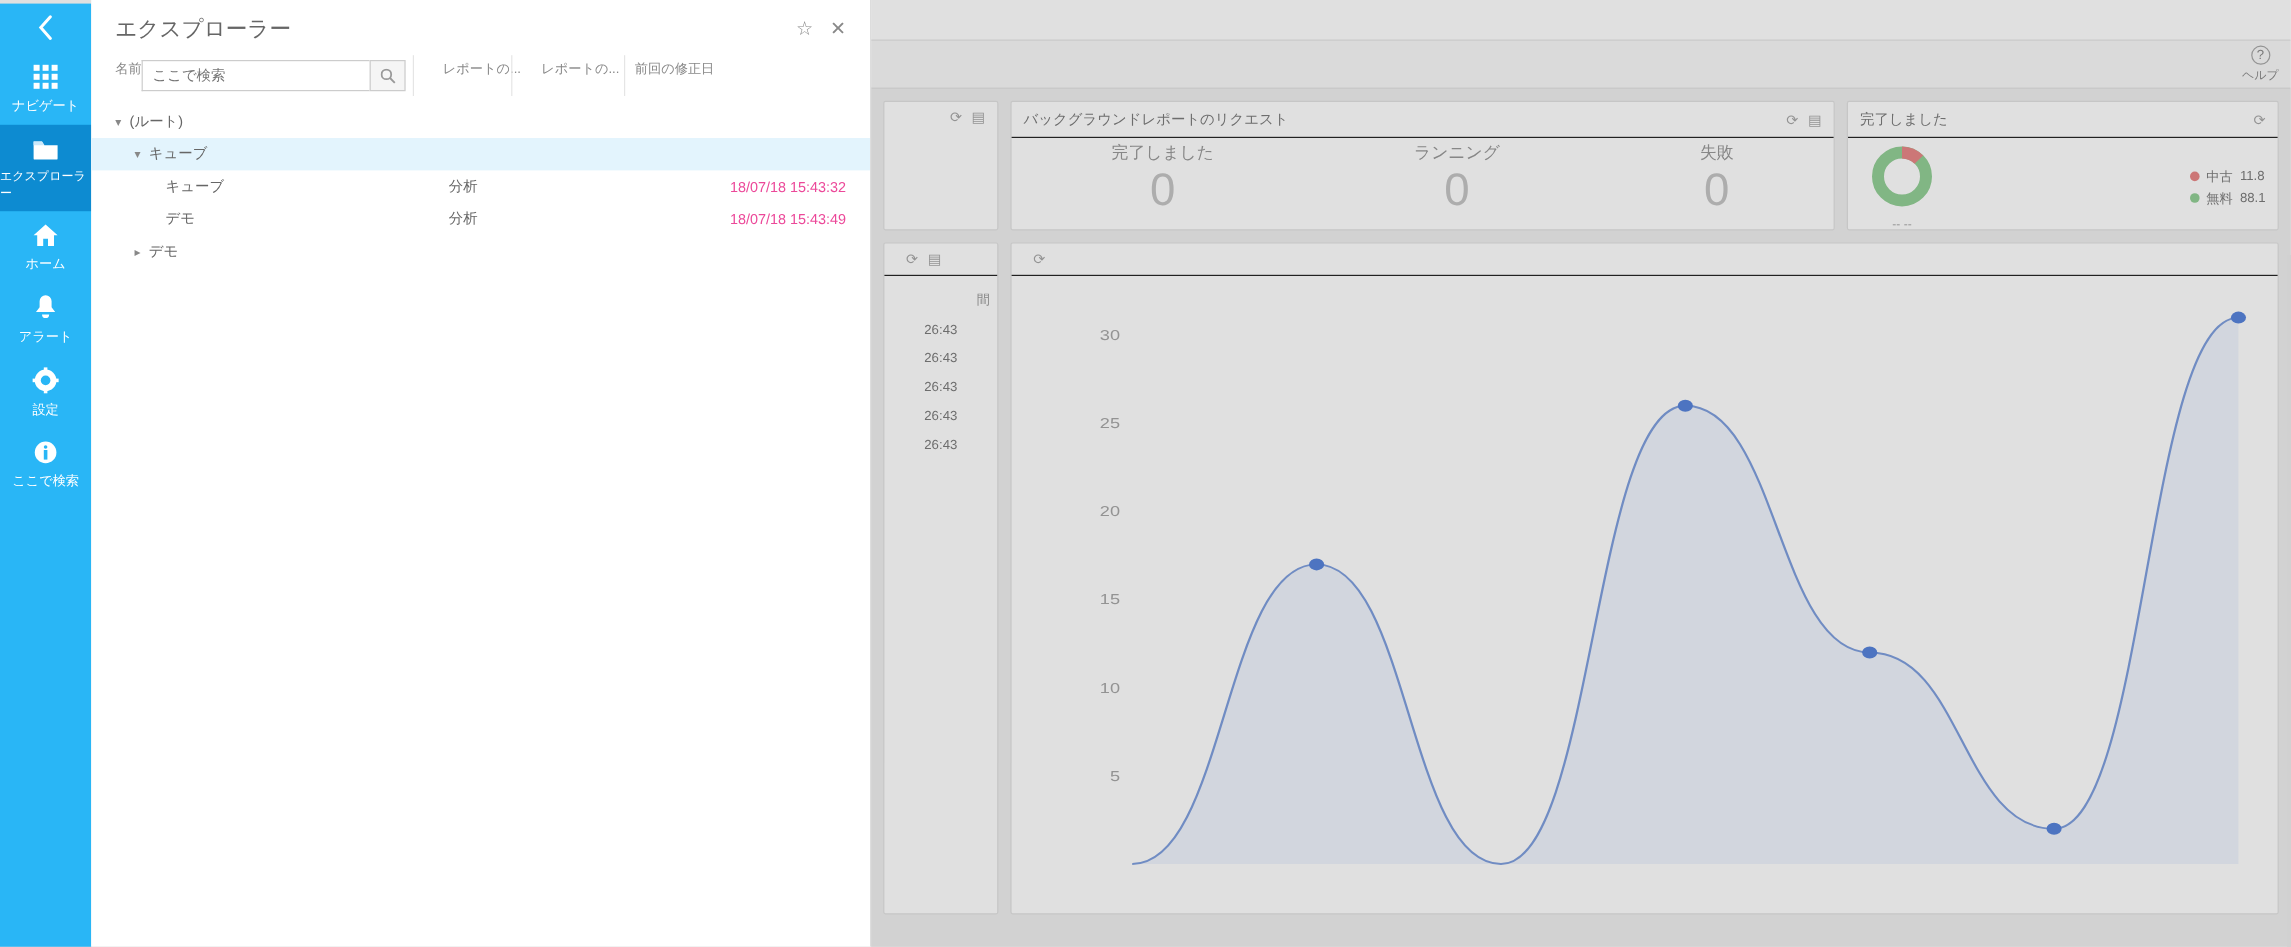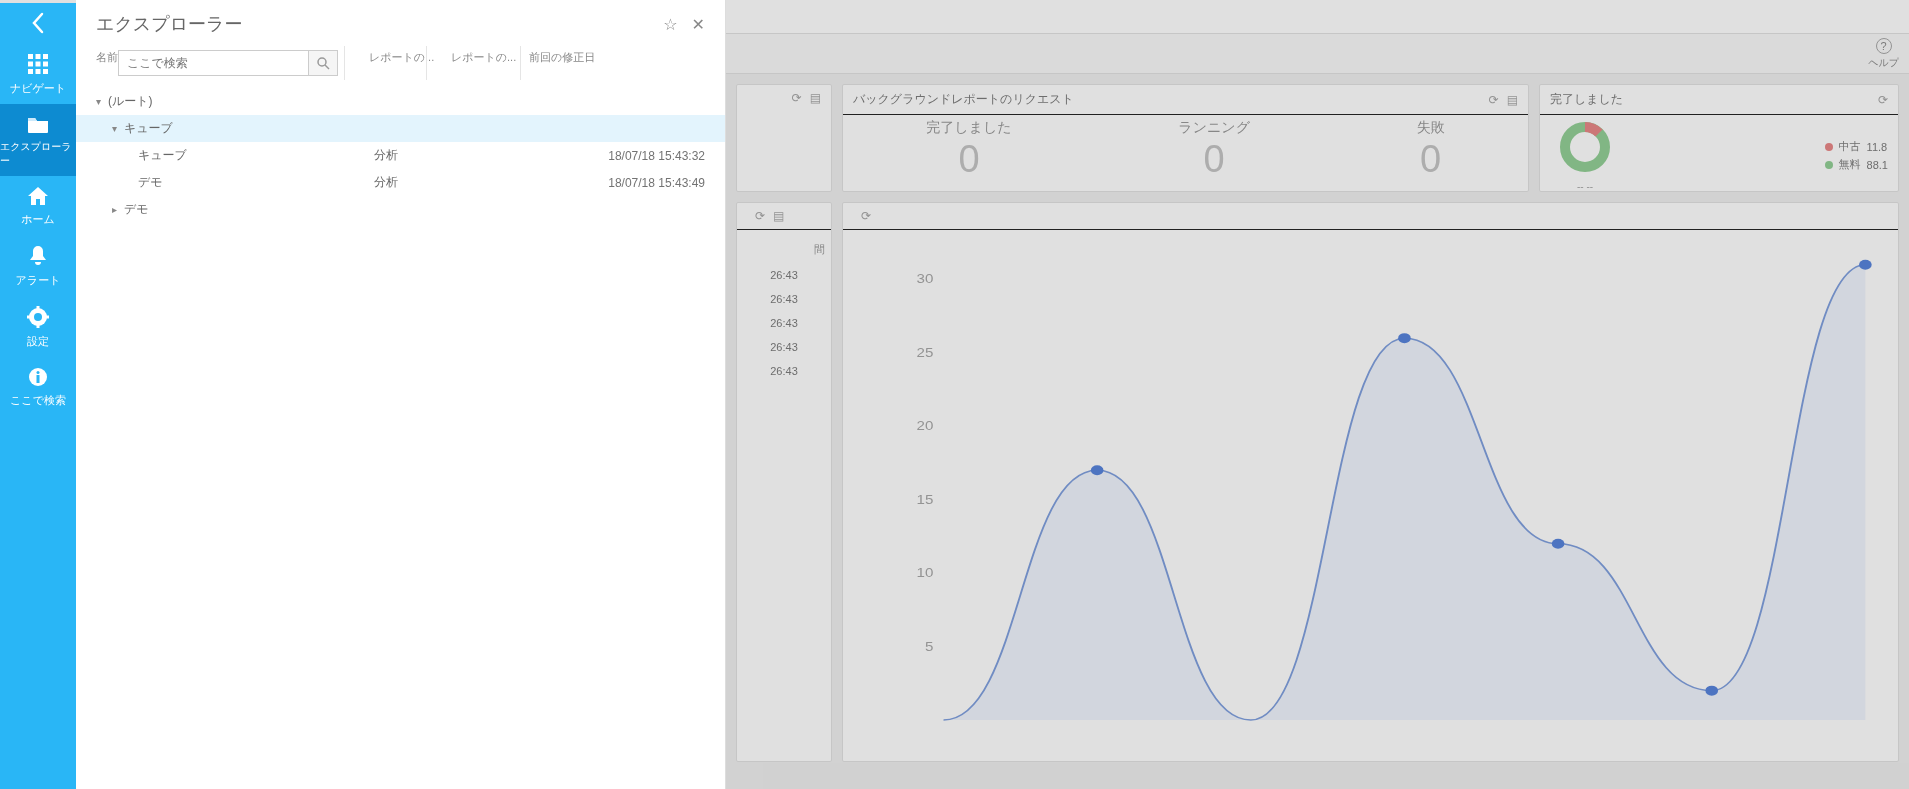--- a/index.html
+++ b/index.html
@@ -31,21 +31,21 @@
 .filter-select { width: 112px; height: 26px; border: 1px solid #ccc; font-size: 11px; padding: 0 6px; background: #fff; color: #555; white-space: nowrap; overflow: hidden; text-overflow: ellipsis; }
 .filter-col.narrow { width: 82px; padding-left: 24px; }
 .filter-col.date { width: 82px; margin-left: 12px; }
 
 .tree { flex: 1; overflow: auto; font-size: 12px; color: #666; }
 .tree-row { display: flex; align-items: center; height: 27px; padding: 0 20px; cursor: pointer; white-space: nowrap; }
 .tree-row.selected { background: #e3f4fd; }
 .tree-caret { width: 12px; display: inline-block; font-size: 10px; color: #888; }
 .tree-name { flex: 0 0 240px; padding-left: 4px; }
 .tree-type { flex: 0 0 150px; }
-.tree-date { margin-left: auto; text-align: right; color: #737373; }
+.tree-date { margin-left: auto; text-align: right; color: #ec4899; }
 .indent-1 { padding-left: 36px; }
 .indent-2 { padding-left: 58px; }
 
 
 .dash-dim { position: absolute; left: 726px; top: 0; right: 0; height: 789px; background: #ececec; }
 .dash-overlay { position: absolute; inset: 0; background: rgba(130,130,130,0.25); pointer-events: none; }
 
 .topbar-gap { height: 34px; background: #fff; border-bottom: 1px solid #ddd; }
 .infobar { height: 40px; background: #f7f7f7; border-bottom: 1px solid #ddd; display: flex; justify-content: flex-end; align-items: center; padding-right: 10px; }
 .help-block { text-align: center; font-size: 10px; color: #777; }

